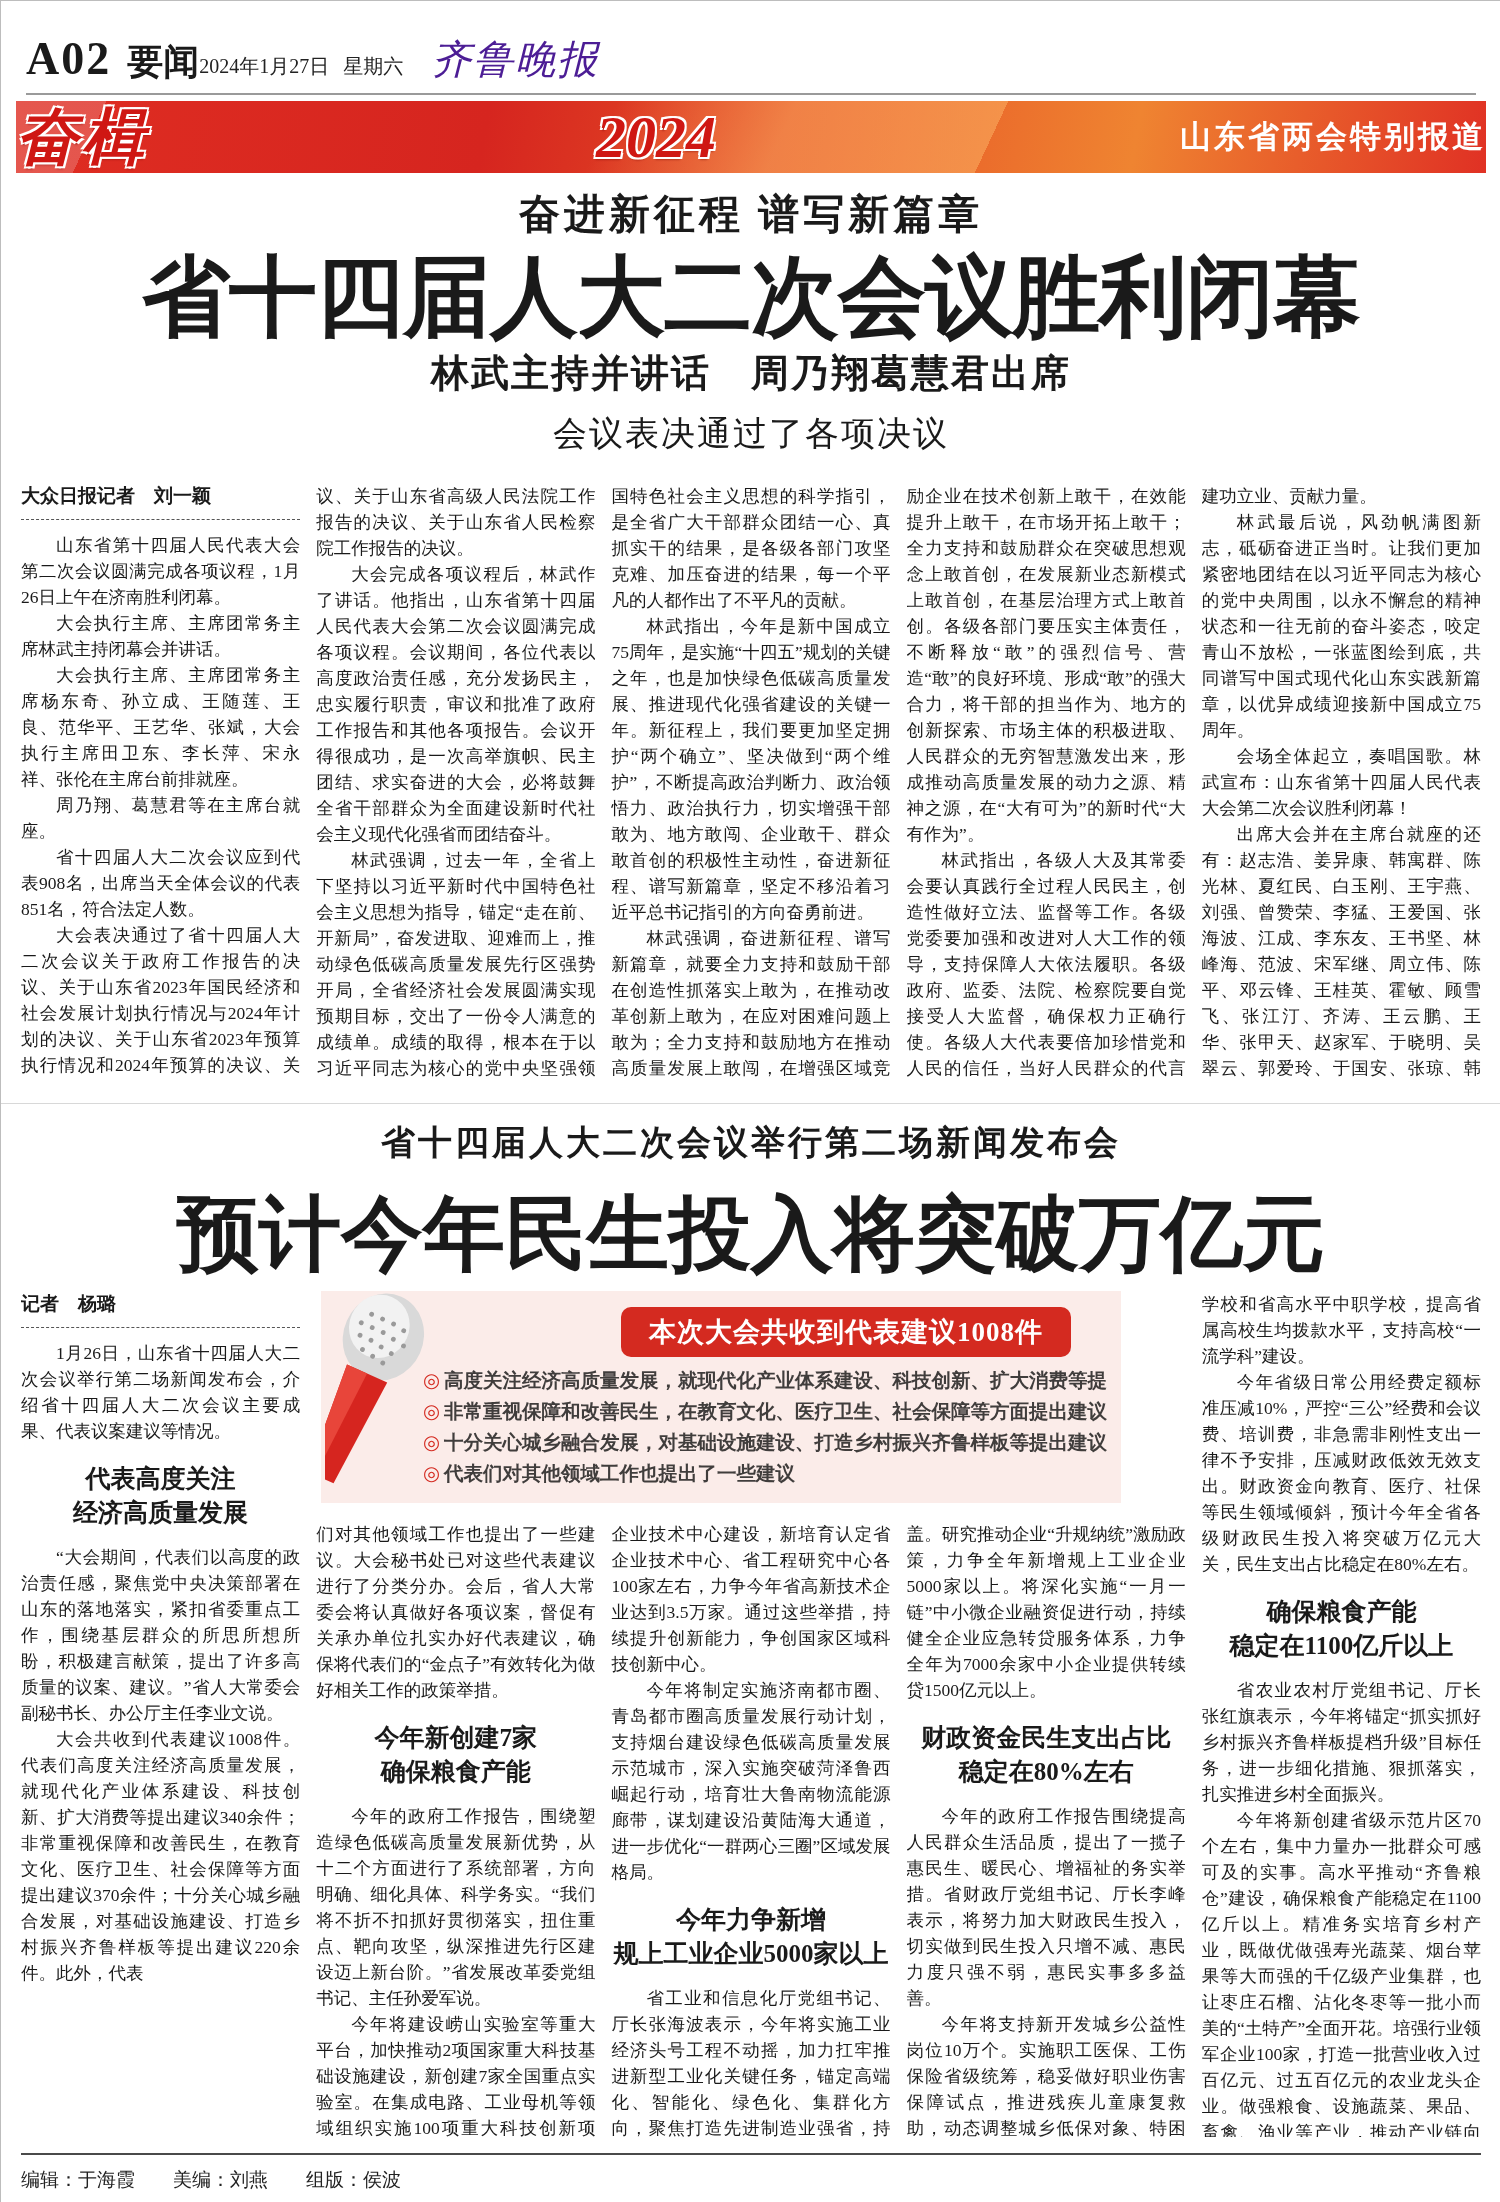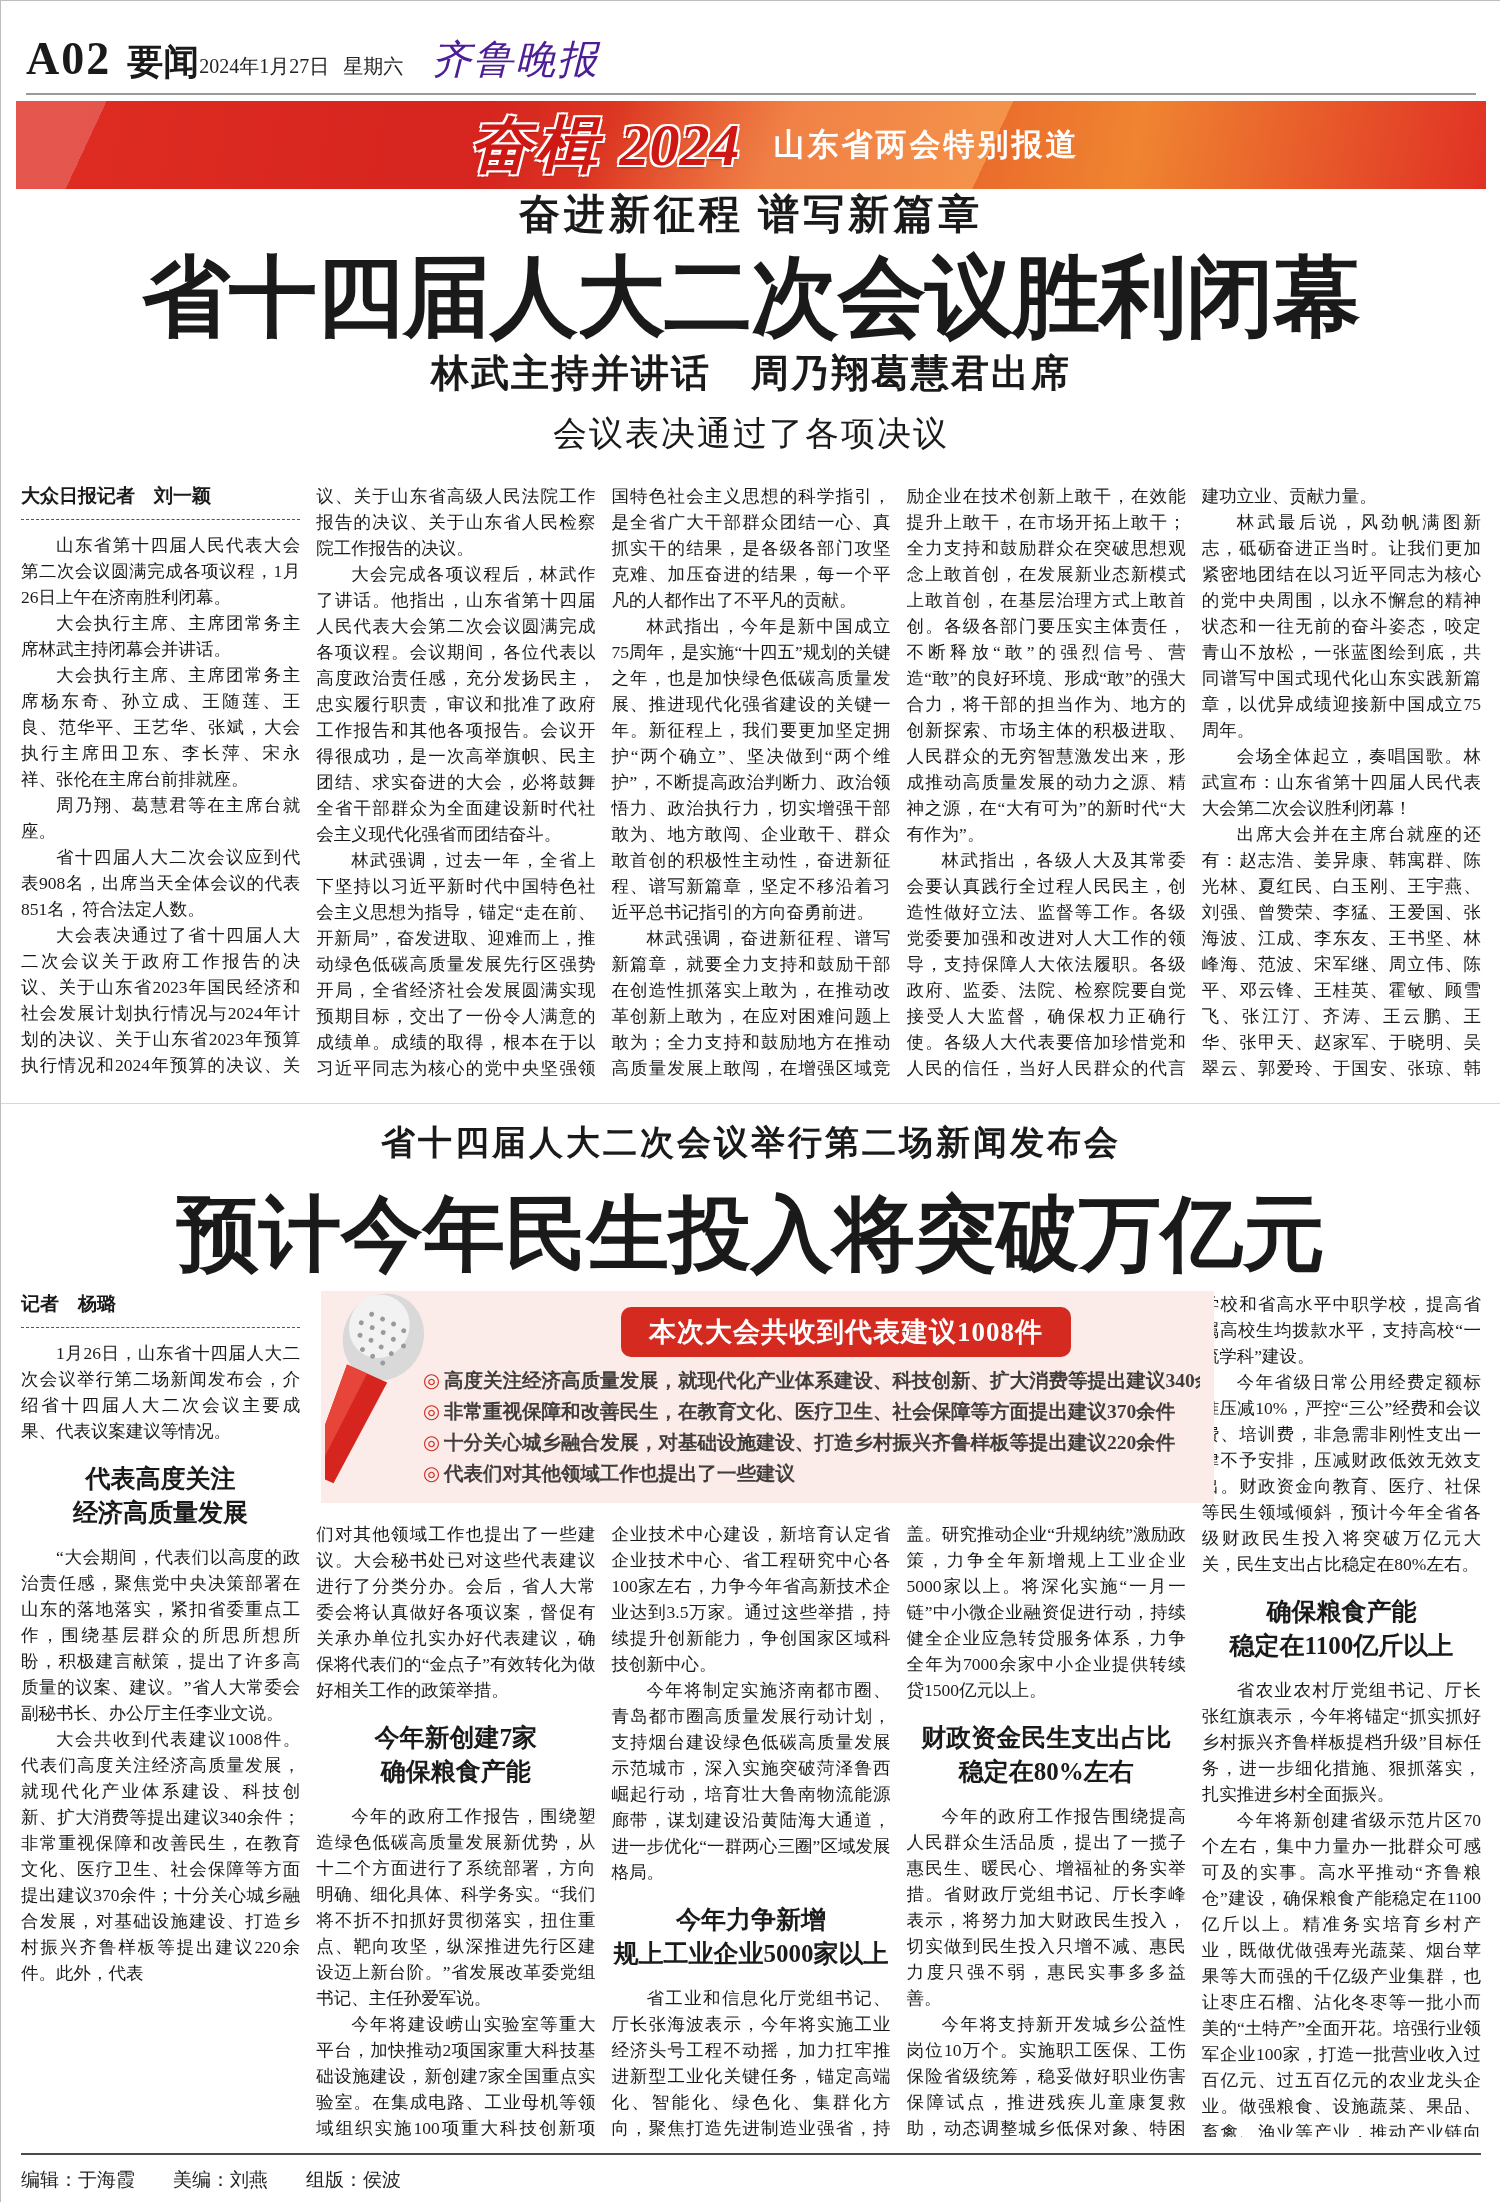--- a/index.html
+++ b/index.html
@@ -12,25 +12,25 @@
   .hdr{position:absolute;top:28px;left:25px;right:25px;height:58px;
        border-bottom:2px solid #9a9a9a;display:flex;align-items:flex-end;padding-bottom:6px;}
   .hdr-left{display:flex;align-items:baseline;}
   .page-no{font-size:46px;font-weight:bold;letter-spacing:2px;}
   .section{font-size:36px;font-weight:bold;margin-left:16px;}
   .hdr-right{display:flex;align-items:baseline;}
   .issue-date{font-size:20px;color:#222;}
   .weekday{font-size:20px;color:#222;margin-left:14px;}
   .masthead{font-size:40px;font-weight:normal;font-style:italic;color:#4c1d95;margin-left:28px;letter-spacing:2px;}
   
-  .banner{position:absolute;top:100px;left:15px;right:15px;height:88px;
+  .banner{position:absolute;top:100px;left:15px;right:15px;height:72px;
     background:
       linear-gradient(115deg, rgba(255,255,255,0.20) 0 6%, rgba(255,255,255,0) 6% 40%, rgba(255,190,110,0.45) 52% 66%, rgba(255,255,255,0) 66%),
       linear-gradient(100deg,#df2d22 0%,#d6251f 32%,#e85b28 58%,#ef8431 76%,#e03124 100%);
-    display:flex;align-items:center;justify-content:center;overflow:hidden;padding-left:47px;}
+    display:flex;align-items:center;justify-content:space-between;overflow:hidden;}
   .banner-brand{font-size:62px;font-weight:900;font-style:italic;color:#cf1713;letter-spacing:4px;
     text-shadow:-2px -2px 0 #fff,2px -2px 0 #fff,-2px 2px 0 #fff,2px 2px 0 #fff,0 3px 2px rgba(120,0,0,.4);}
   .banner-year{font-size:60px;font-weight:900;font-style:italic;color:#cf1713;margin-left:18px;
     text-shadow:-2px -2px 0 #fff,2px -2px 0 #fff,-2px 2px 0 #fff,2px 2px 0 #fff,0 3px 2px rgba(120,0,0,.4);}
   .banner-tagline{font-size:31px;font-weight:bold;color:#fff;margin-left:34px;letter-spacing:3px;
     font-family:"Liberation Sans","DejaVu Sans",sans-serif;}
   
   .a1head{position:absolute;top:186px;left:0;width:100%;text-align:center;}
   .a1-kicker{font-size:41px;font-weight:bold;letter-spacing:4px;}
   .a1-headline{font-size:88px;font-weight:bold;line-height:1.05;margin-top:10px;letter-spacing:-1px;}
@@ -46,21 +46,21 @@
   .a1cols{top:482px;height:596px;}
   
   .a2head{position:absolute;top:1102px;left:0;width:100%;text-align:center;border-top:1px solid #d8d8d8;padding-top:16px;}
   .a2-kicker{font-size:34px;font-weight:bold;letter-spacing:3px;}
   .a2-headline{font-size:82px;font-weight:bold;margin-top:14px;letter-spacing:0px;}
   
   .a2cols{top:1290px;height:846px;}
   .below-box{padding-top:230px;}
   .subhead{font-size:25px;font-weight:bold;text-align:center;line-height:1.35;margin:18px 0 14px 0;}
   
-  .sbox{position:absolute;left:300px;top:0px;width:893px;height:212px;background:#fbece9;overflow:hidden;}
+  .sbox{position:absolute;left:300px;top:0px;width:800px;height:212px;background:#fbece9;overflow:hidden;}
   .sbox-mic{position:absolute;left:4px;top:2px;}
   .sbox-title{display:table;margin:16px auto 8px 300px;background:#d42a20;color:#fff;
       font-size:27px;font-weight:bold;padding:7px 28px;border-radius:10px;letter-spacing:1px;}
   .sbox-list{margin:2px 14px 0 102px;}
   .sbox-row{font-size:19.5px;line-height:31px;color:#403d3c;font-weight:bold;white-space:nowrap;overflow:hidden;}
   .bullet-glyph{color:#d42a20;margin-right:4px;font-weight:bold;}
   
   .ftr{position:absolute;top:2152px;left:20px;right:20px;border-top:2px solid #4a4a4a;padding-top:12px;
        font-size:19px;color:#222;}
 </style>

